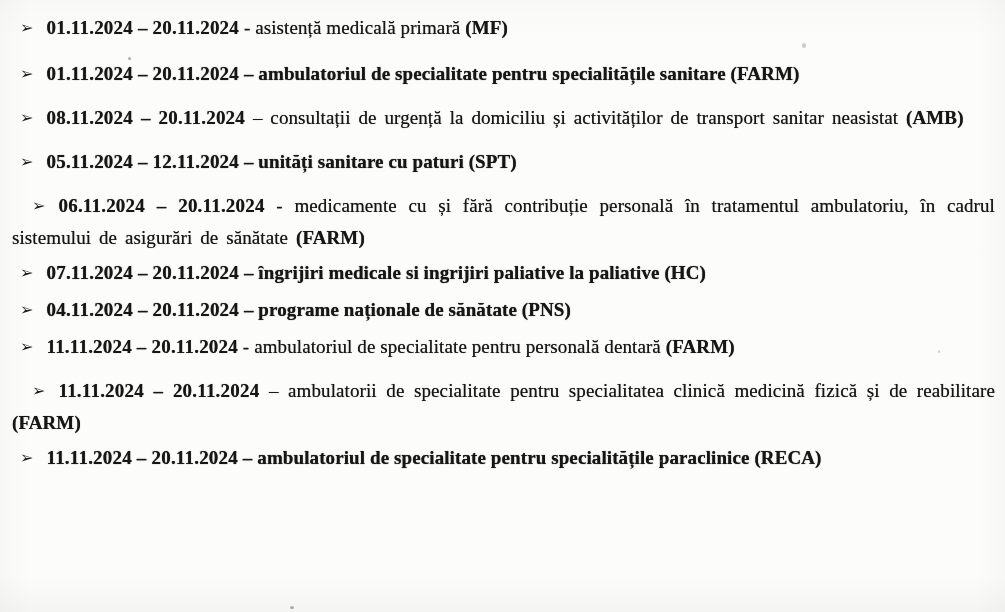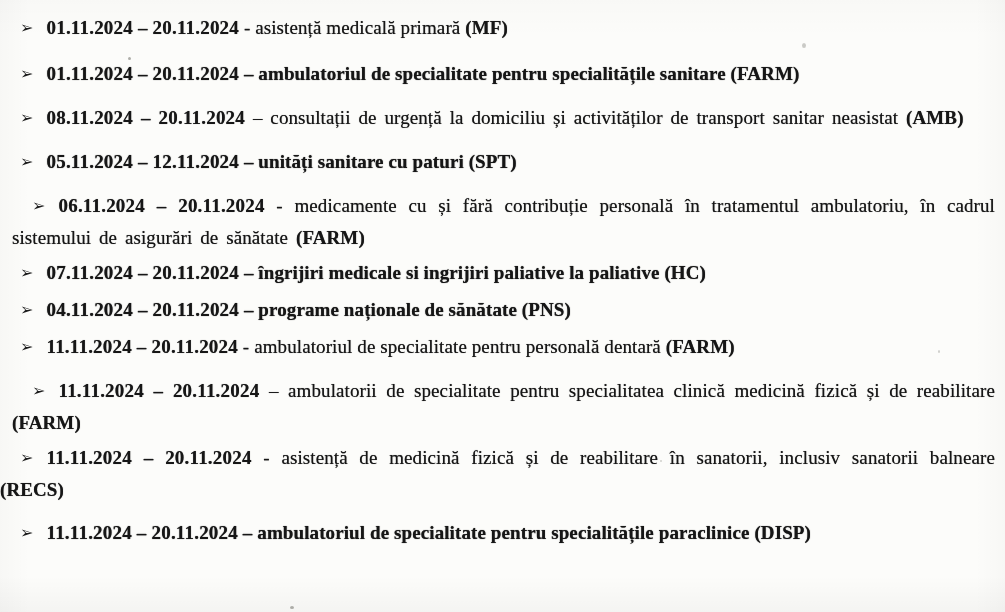--- a/index.html
+++ b/index.html
@@ -131,32 +131,26 @@
     <span class="code">(FARM)</span>
   </p>
 
   <p class="item wide-space mb-xs">
     <span class="bullet">➢</span><span class="dates">11.11.2024 – 20.11.2024</span>
     <span class="sep">–</span>
     <span class="desc">ambulatorii de specialitate pentru specialitatea clinică medicină fizică și de reabilitare</span>
     <span class="code">(FARM)</span>
   </p>
 
-  <p class="item wide-space mb-md">
-    <span class="bullet">➢</span><span class="dates">11.11.2024 – 20.11.2024</span>
-    <span class="sep">-</span>
-    <span class="desc">asistență de medicină fizică și de reabilitare în sanatorii, inclusiv sanatorii balneare</span>
-    <span class="code">(RECS)</span>
-  </p>
 
   <p class="item bold-item mb-0">
     <span class="bullet">➢</span><span class="dates">11.11.2024 – 20.11.2024</span>
     <span class="sep">–</span>
     <span class="desc">ambulatoriul de specialitate pentru specialitățile paraclinice</span>
-    <span class="code">(DISP)</span>
+    <span class="code">(RECA)</span>
   </p>
 
   <i class="speck" style="left:128px; top:57px;  width:3px; height:3px;"></i>
   <i class="speck" style="left:802px; top:43px;  width:4px; height:5px; opacity:0.45;"></i>
   <i class="speck" style="left:608px; top:204px; width:3px; height:3px; opacity:0.5;"></i>
   <i class="speck" style="left:290px; top:606px; width:4px; height:3px;"></i>
   <i class="speck" style="left:938px; top:350px; width:2px; height:3px; opacity:0.4;"></i>
   <i class="speck" style="left:660px; top:460px; width:2px; height:2px; opacity:0.4;"></i>
 
 </div>

